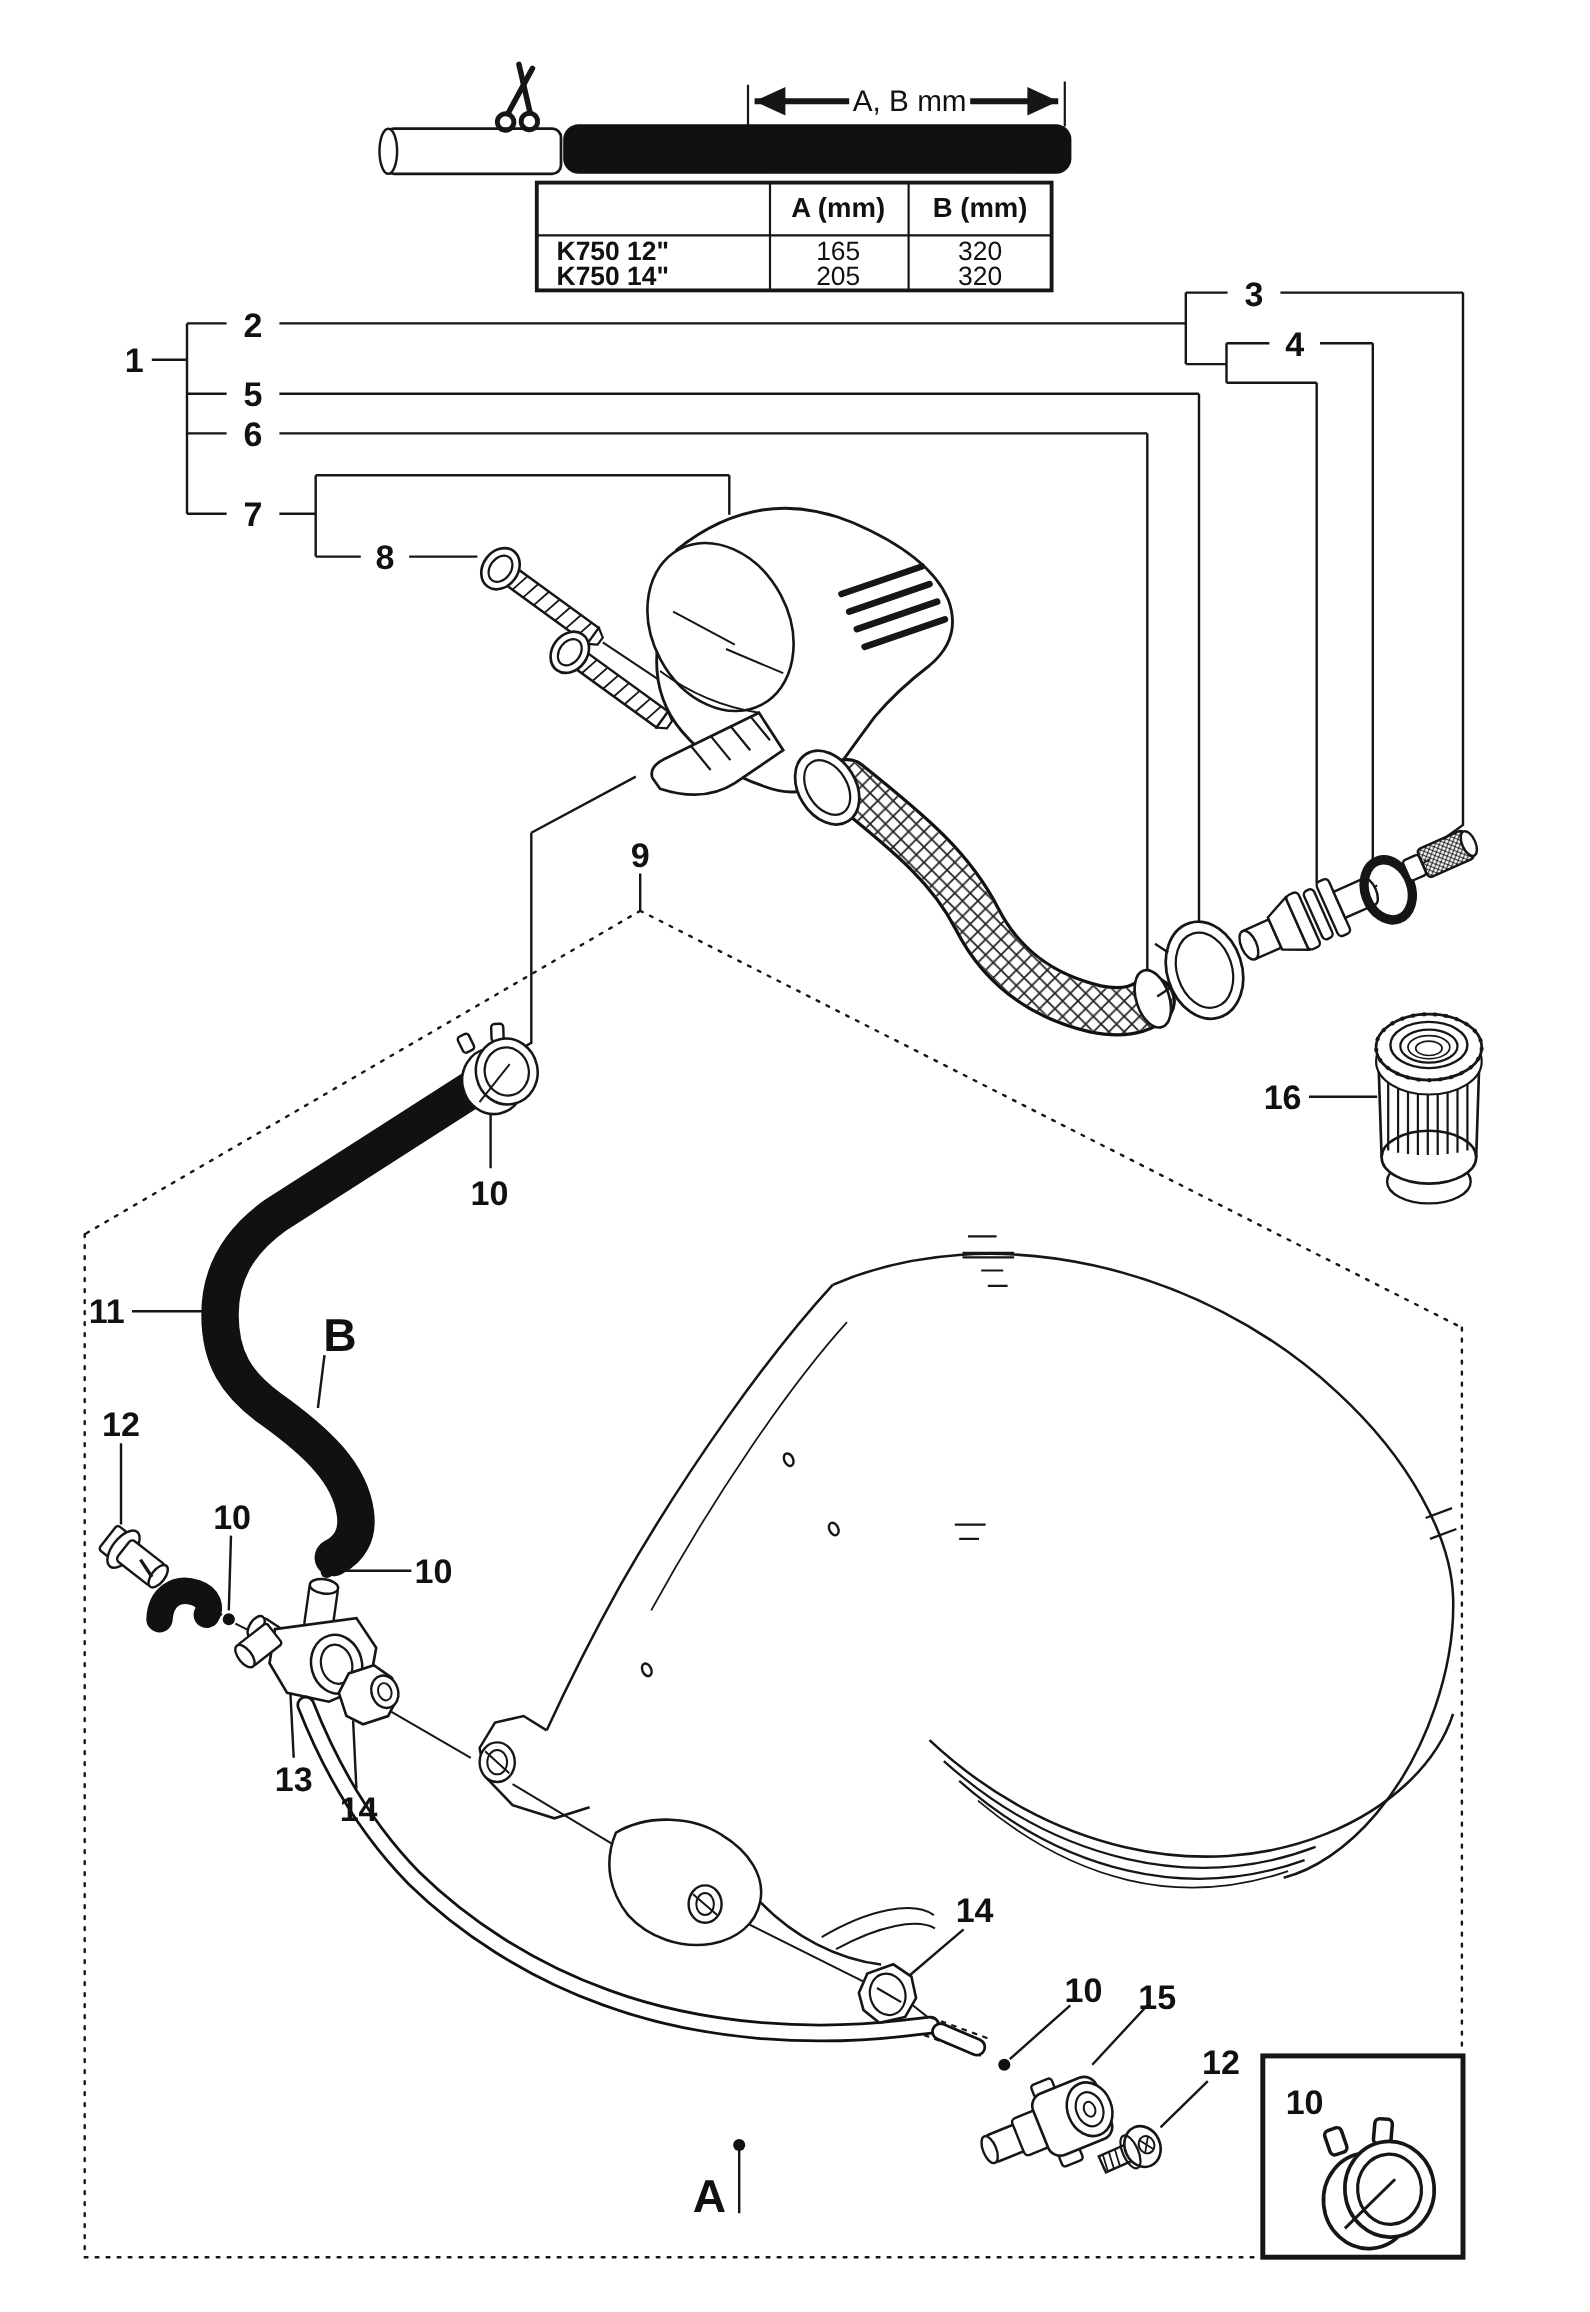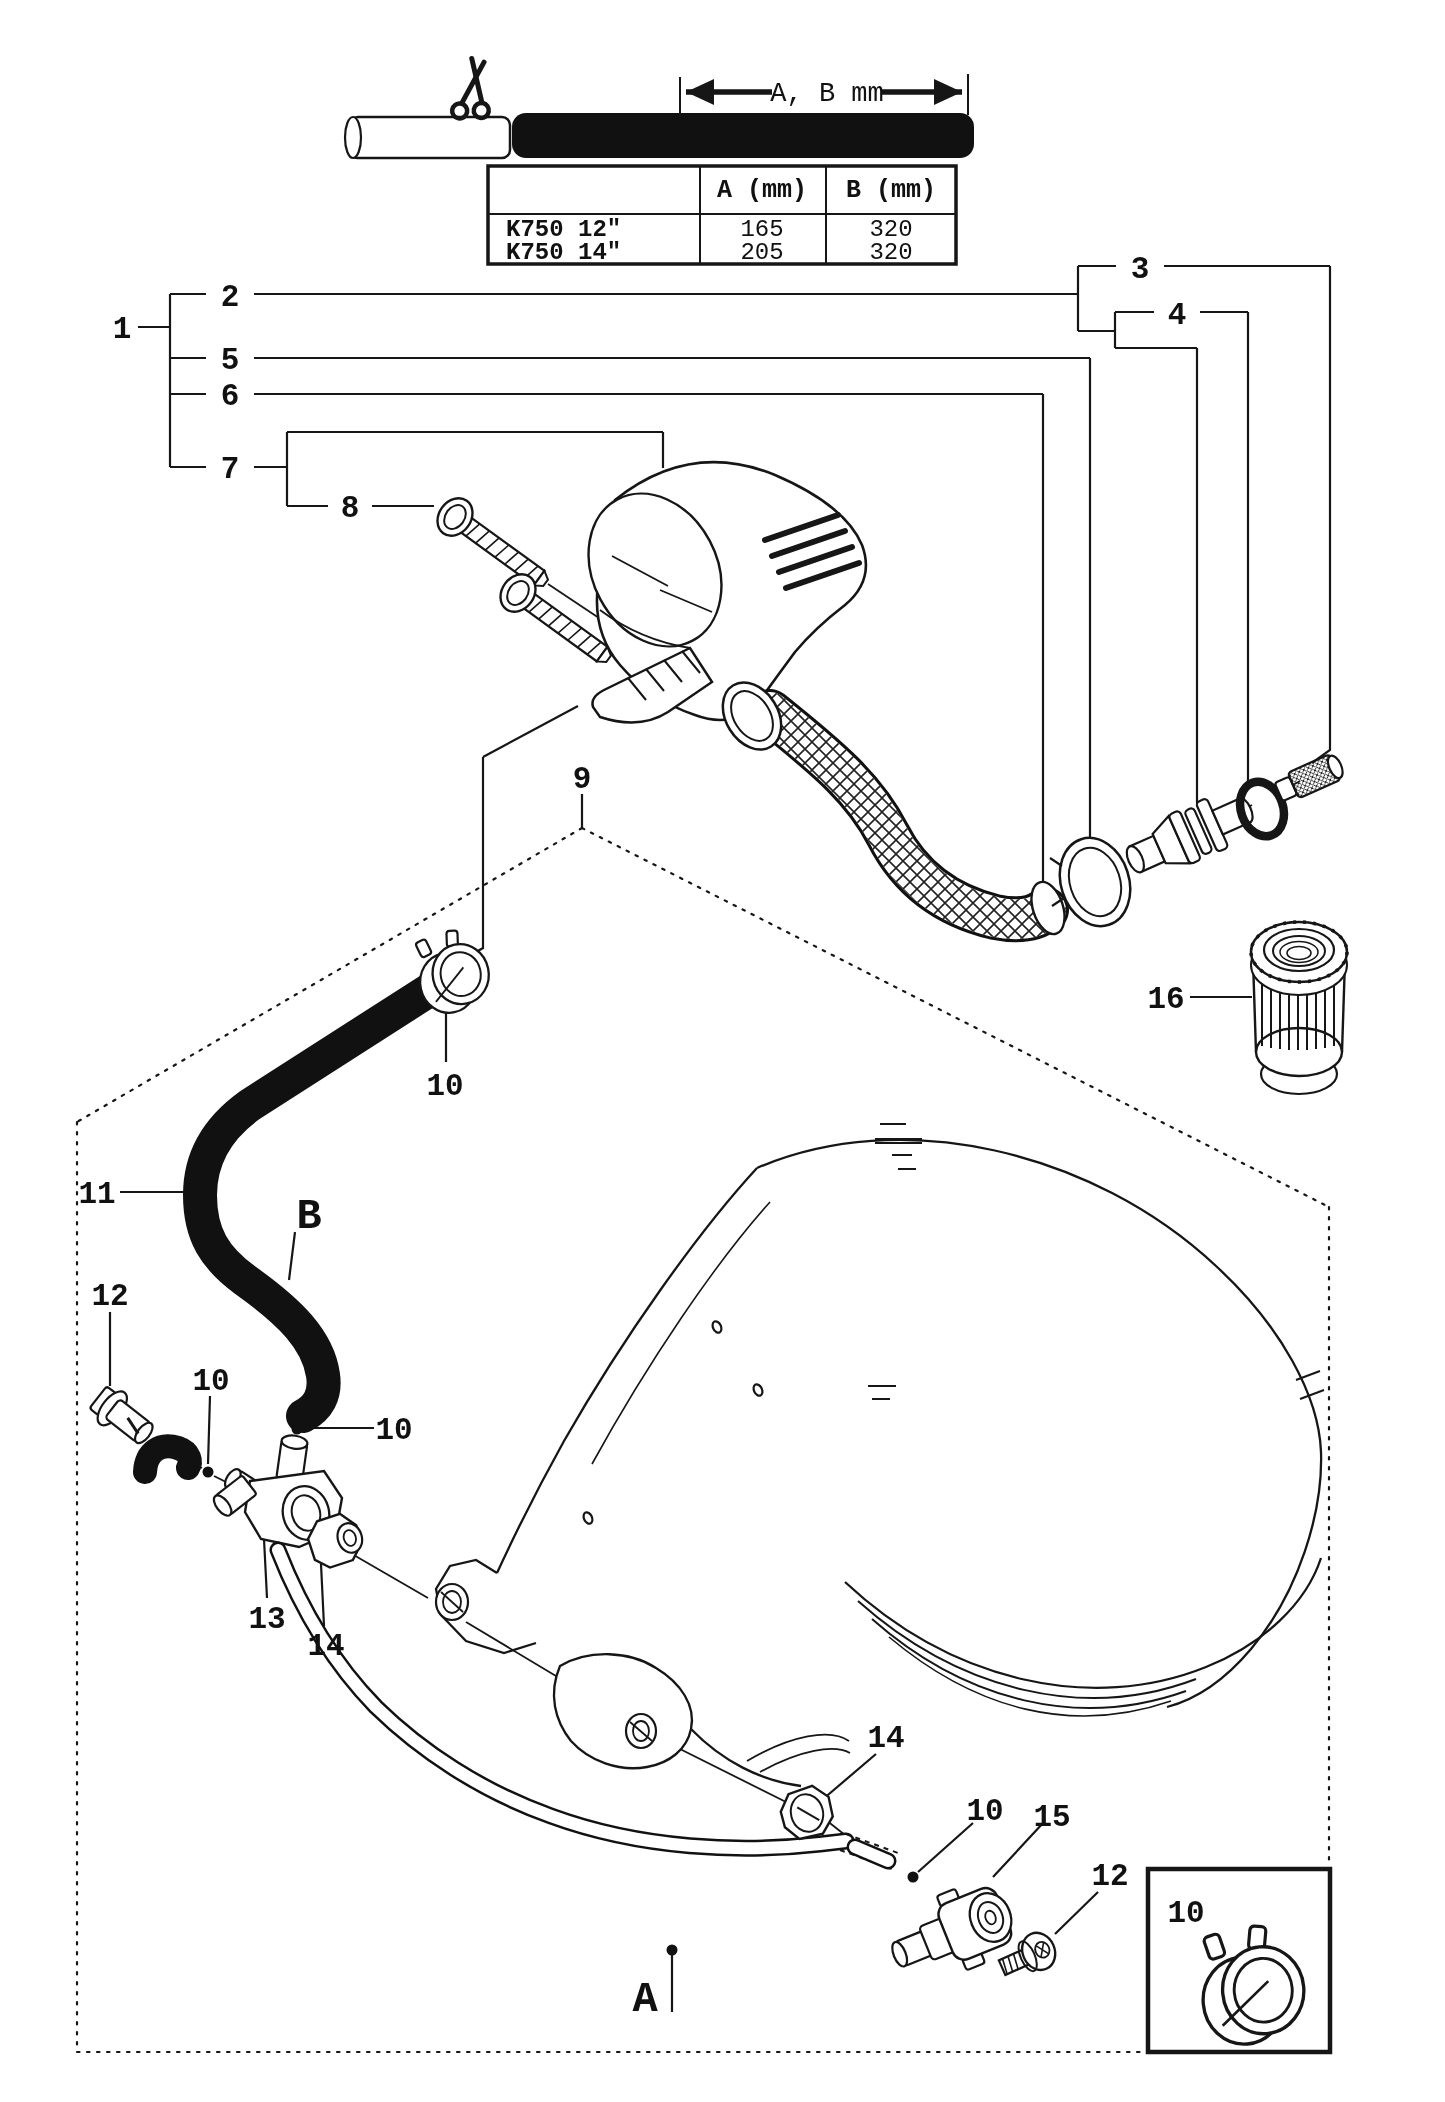--- a/index.html
+++ b/index.html
@@ -1,17 +1,17 @@
 <!DOCTYPE html>
 <html><head>
 <meta charset="utf-8">
 <style>
   html,body{margin:0;padding:0;background:#fff;}
   .stage{position:relative;width:1445px;height:2102px;background:#fff;overflow:hidden;
-         font-family:Liberation Mono, monospace;}
+         font-family:Liberation Sans, sans-serif;}
   svg{position:absolute;left:0;top:0;}
   text{fill:#111;}
   .callout{font-size:31px;font-weight:bold;}
   .mark{font-size:42px;font-weight:bold;}
   .dim{font-size:27px;font-weight:normal;}
   .th{font-size:25px;font-weight:bold;}
   .trow{font-size:24px;font-weight:bold;}
   .tval{font-size:24px;font-weight:normal;}
 </style>
 </head>

